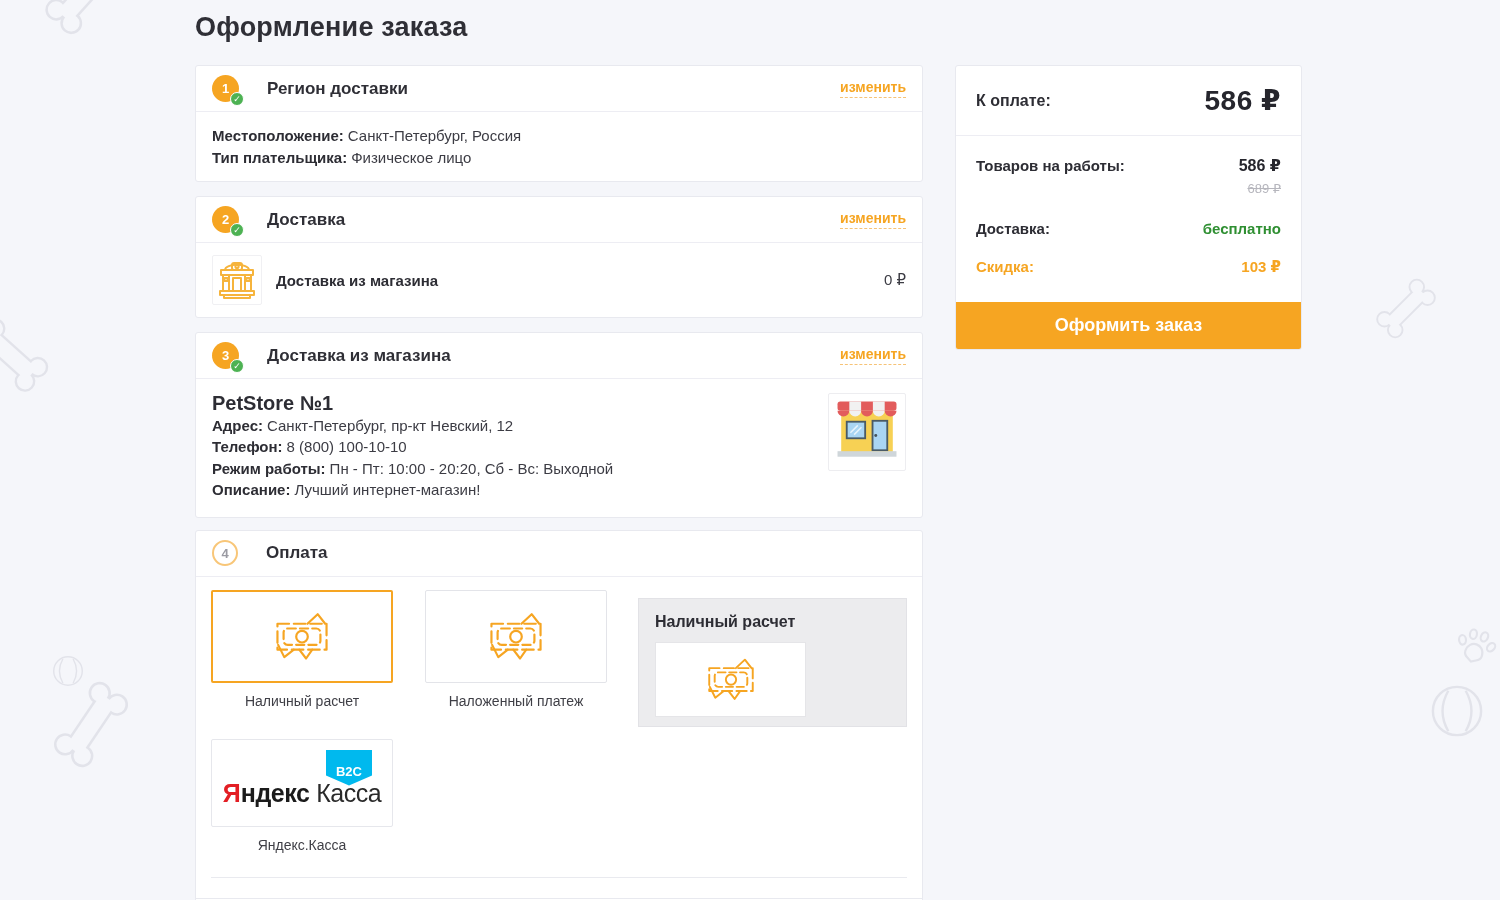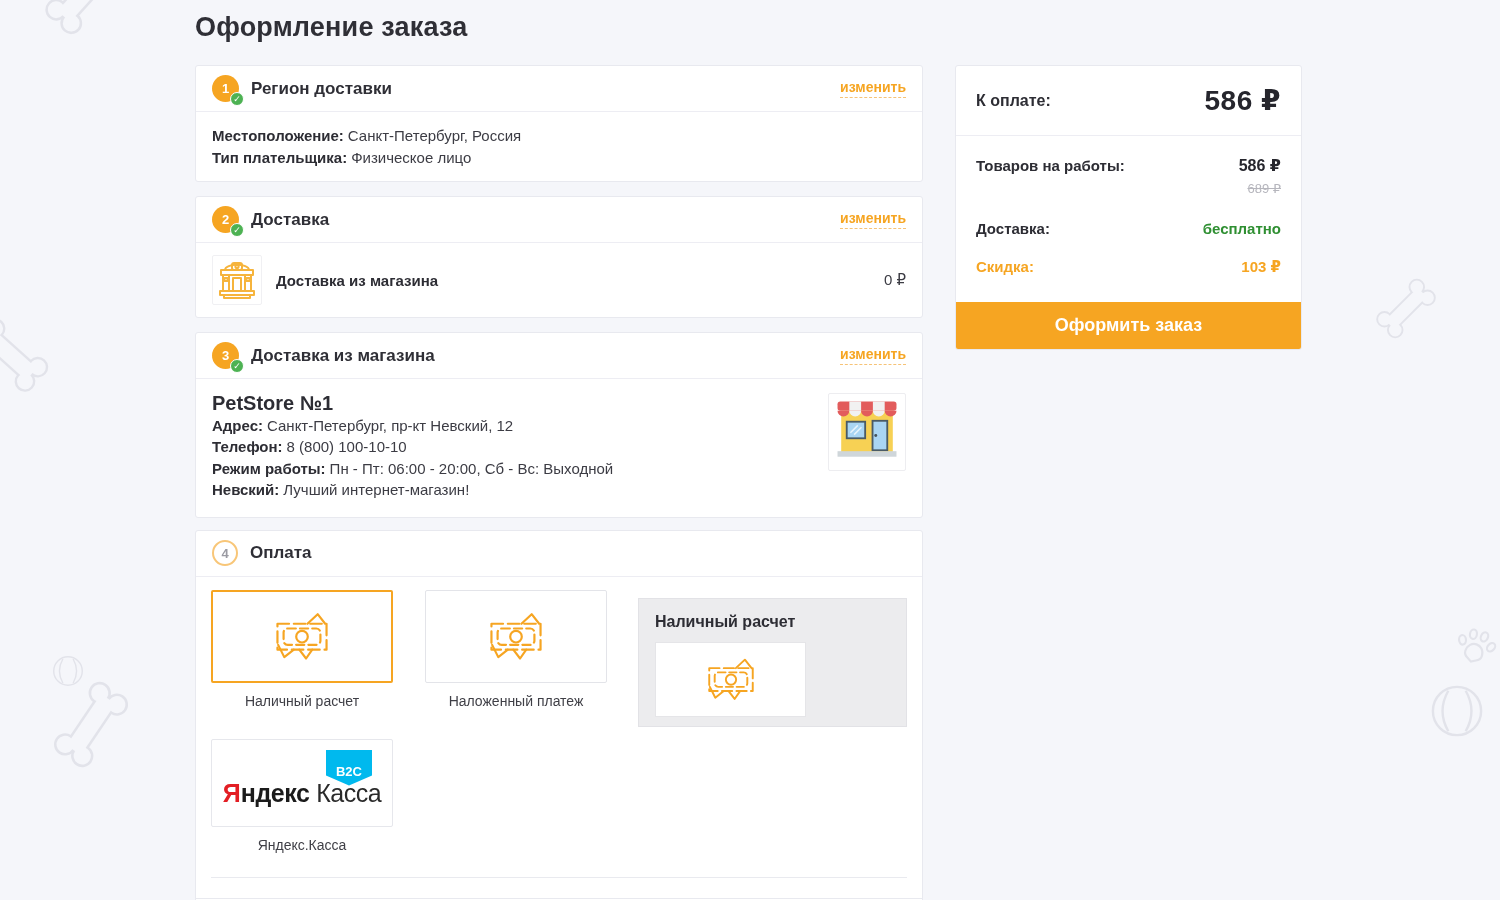--- a/index.html
+++ b/index.html
@@ -19,21 +19,21 @@
   }
   
   .main  { position:absolute; left:195px; top:65px; width:728px; }
   .aside { position:absolute; left:955px; top:65px; width:347px; }
   
   .card { background:#fff; border:1px solid #e8e9ef; border-radius:3px; margin-bottom:14px; }
   .card-head {
     display:flex; align-items:center; height:46px; padding:0 16px;
     border-bottom:1px solid #ededf3;
   }
-  .head-title { font-size:17px; font-weight:600; color:#2f2f36; margin-left:12px; }
+  .head-title { font-size:17px; font-weight:600; color:#2f2f36; margin-left:28px; }
   .edit {
     margin-left:auto; font-size:14px; font-weight:600; color:#f6a522;
     border-bottom:1px dashed #f6c377; padding-bottom:2px; cursor:pointer; text-decoration:none;
   }
   
   .badge {
     position:relative; width:27px; height:27px; border-radius:50%;
     background:#f6a522; color:#fff; font-size:13px; font-weight:700;
     display:flex; align-items:center; justify-content:center; flex:0 0 auto;
   }
@@ -284,24 +284,24 @@
     <div class="store-row">
       <div class="store-info">
         <div class="store-name">PetStore №1</div>
         <div class="kv-row">
           <b>Адрес:</b><span>Санкт-Петербург, пр-кт Невский, 12</span>
         </div>
         <div class="kv-row">
           <b>Телефон:</b><span>8 (800) 100-10-10</span>
         </div>
         <div class="kv-row">
-          <b>Режим работы:</b><span>Пн - Пт: 06:00 - 20:00, Сб - Вс: Выходной</span>
+          <b>Режим работы:</b><span>Пн - Пт: 10:00 - 20:20, Сб - Вс: Выходной</span>
         </div>
         <div class="kv-row">
-          <b>Невский:</b><span>Лучший интернет-магазин!</span>
+          <b>Описание:</b><span>Лучший интернет-магазин!</span>
         </div>
       </div>
       <span class="store-img">
         <svg width="70" height="66">
             <use href="#shop-color"></use>
           </svg>
       </span>
     </div>
   </div>
 

